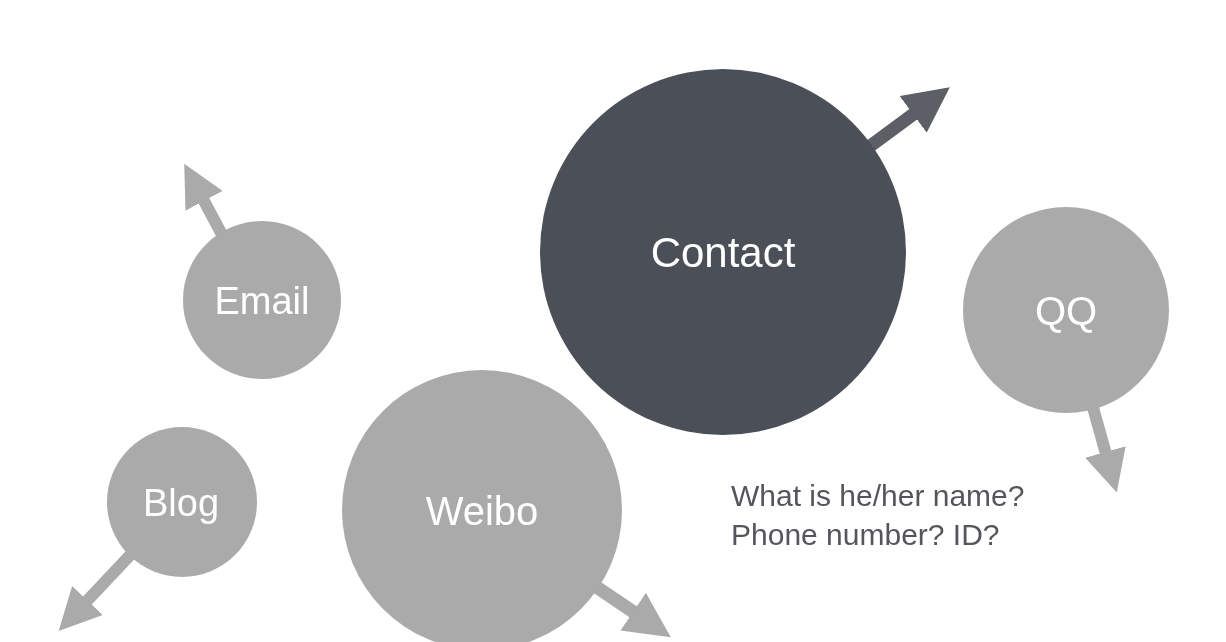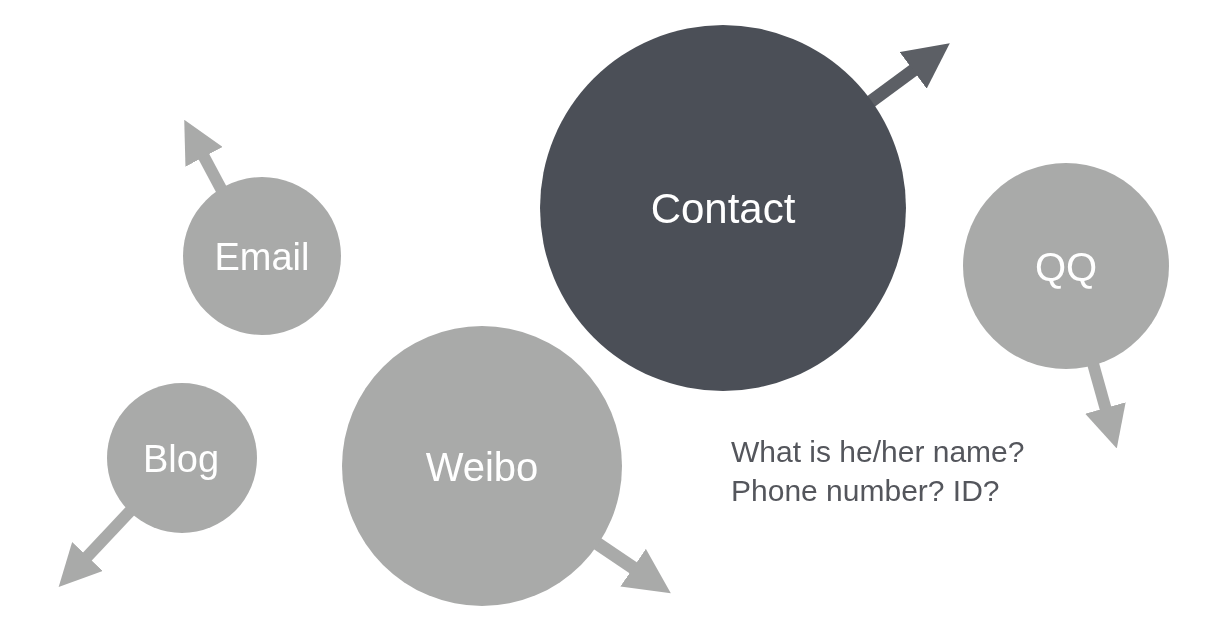--- a/index.html
+++ b/index.html
@@ -7,20 +7,21 @@
     padding: 0;
     width: 1226px;
     height: 642px;
     background: #ffffff;
     overflow: hidden;
   }
   .canvas-wrap {
     position: relative;
     width: 1226px;
     height: 574px;
+    margin-top: 44px;
   }
   svg {
     display: block;
     width: 1226px;
     height: 642px;
   }
   text {
     font-family: "Liberation Sans", "DejaVu Sans", sans-serif;
   }
   .node-label {

